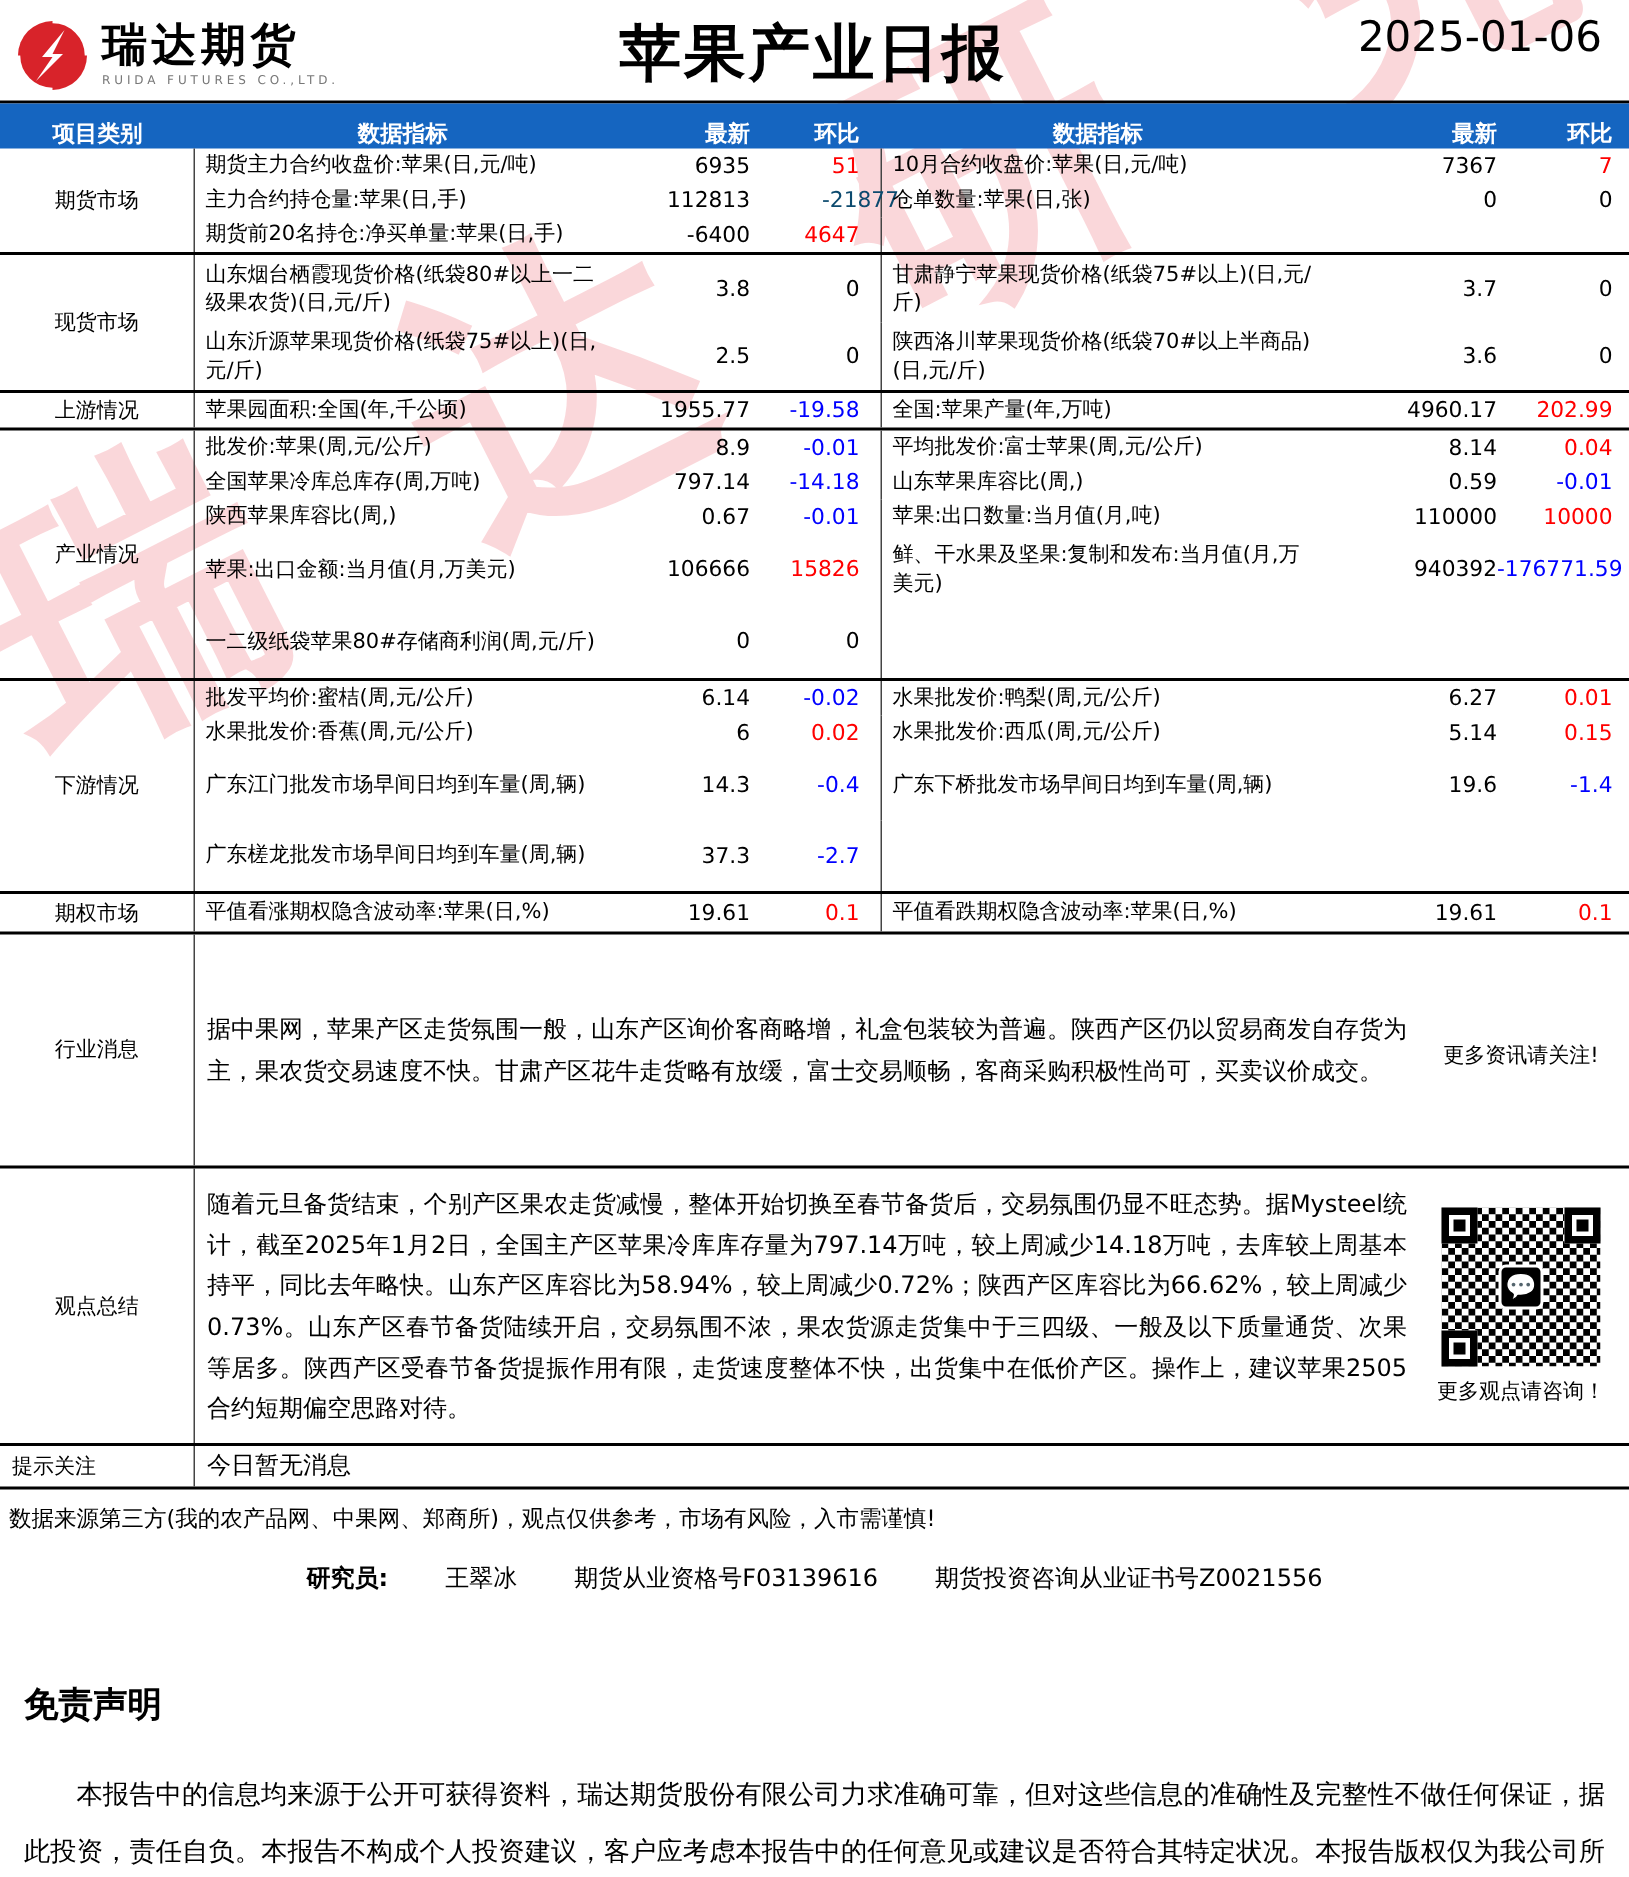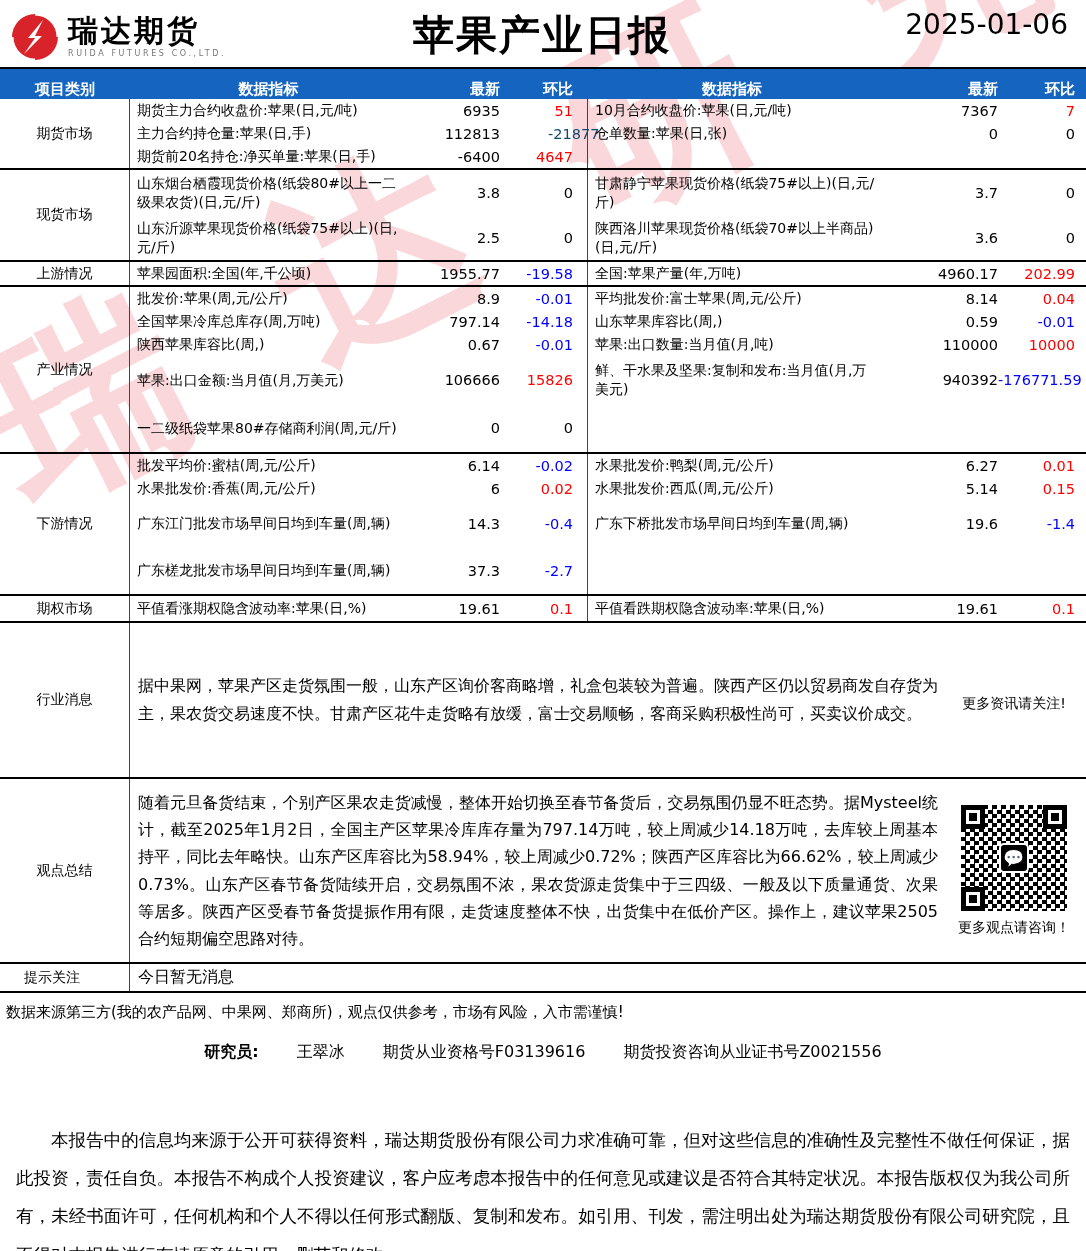--- a/index.html
+++ b/index.html
@@ -366,34 +366,35 @@
                 <div class="finder f-tr"></div>
                 <div class="finder f-bl"></div>
               <div class="qr-badge badge-wechat">💬</div>
             </div>
             <div class="qr-cap cap-serif">更多观点请咨询！</div>
           </div>
         </div>
       </div>
 
       <div class="sec">
-        <div class="cat" style="justify-content:flex-start; padding-left:24px;">提示关注</div>
+        <div class="cat" style="justify-content:flex-start; padding-left:8px;">提示关注</div>
         <div class="txtwrap" style="min-height:27px;">
           <div class="bodytxt" style="padding:2px 8px; line-height:1.4;">今日暂无消息</div>
         </div>
       </div>
     </div>
 
     <div class="below">
       <div class="source">数据来源第三方(我的农产品网、中果网、郑商所)，观点仅供参考，市场有风险，入市需谨慎!</div>
       <div class="research">
         <span class="lbl">研究员:</span>
         <span>王翠冰</span>
         <span>期货从业资格号F03139616</span>
         <span>期货投资咨询从业证书号Z0021556</span>
       </div>
     </div>
 
     <div class="disc">
+      <h2>免责声明</h2>
       <p>本报告中的信息均来源于公开可获得资料，瑞达期货股份有限公司力求准确可靠，但对这些信息的准确性及完整性不做任何保证，据此投资，责任自负。本报告不构成个人投资建议，客户应考虑本报告中的任何意见或建议是否符合其特定状况。本报告版权仅为我公司所有，未经书面许可，任何机构和个人不得以任何形式翻版、复制和发布。如引用、刊发，需注明出处为瑞达期货股份有限公司研究院，且不得对本报告进行有悖原意的引用、删节和修改。</p>
     </div>
   </div>
 </div>
 
 </body></html>

